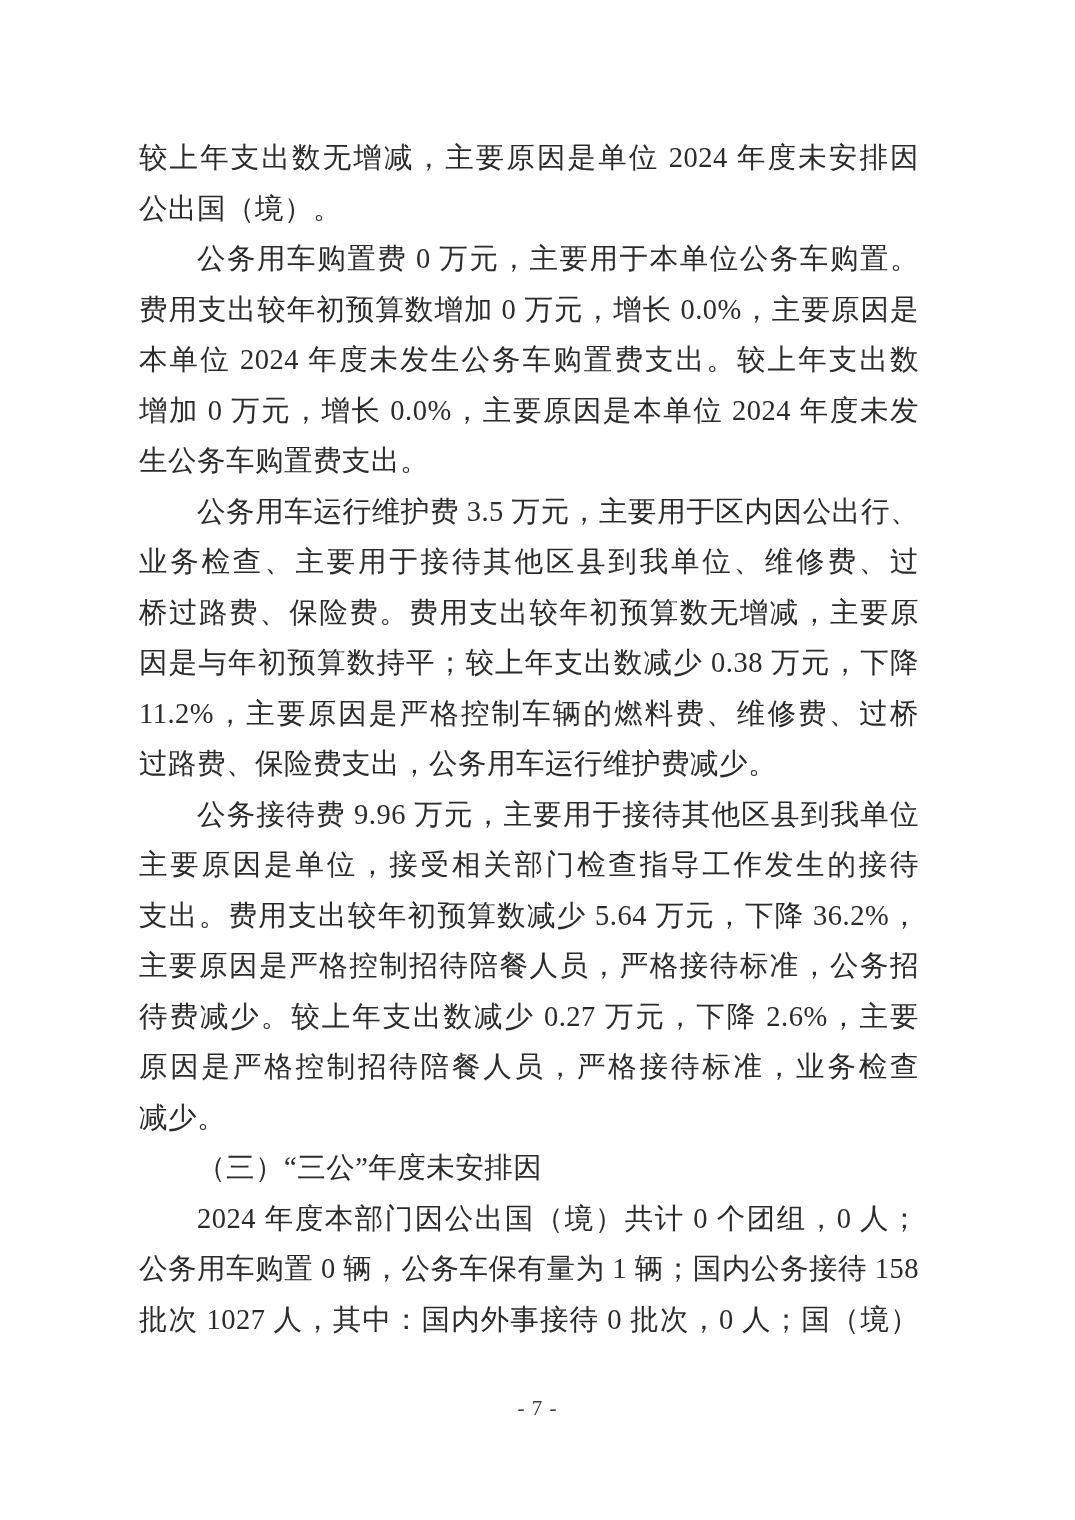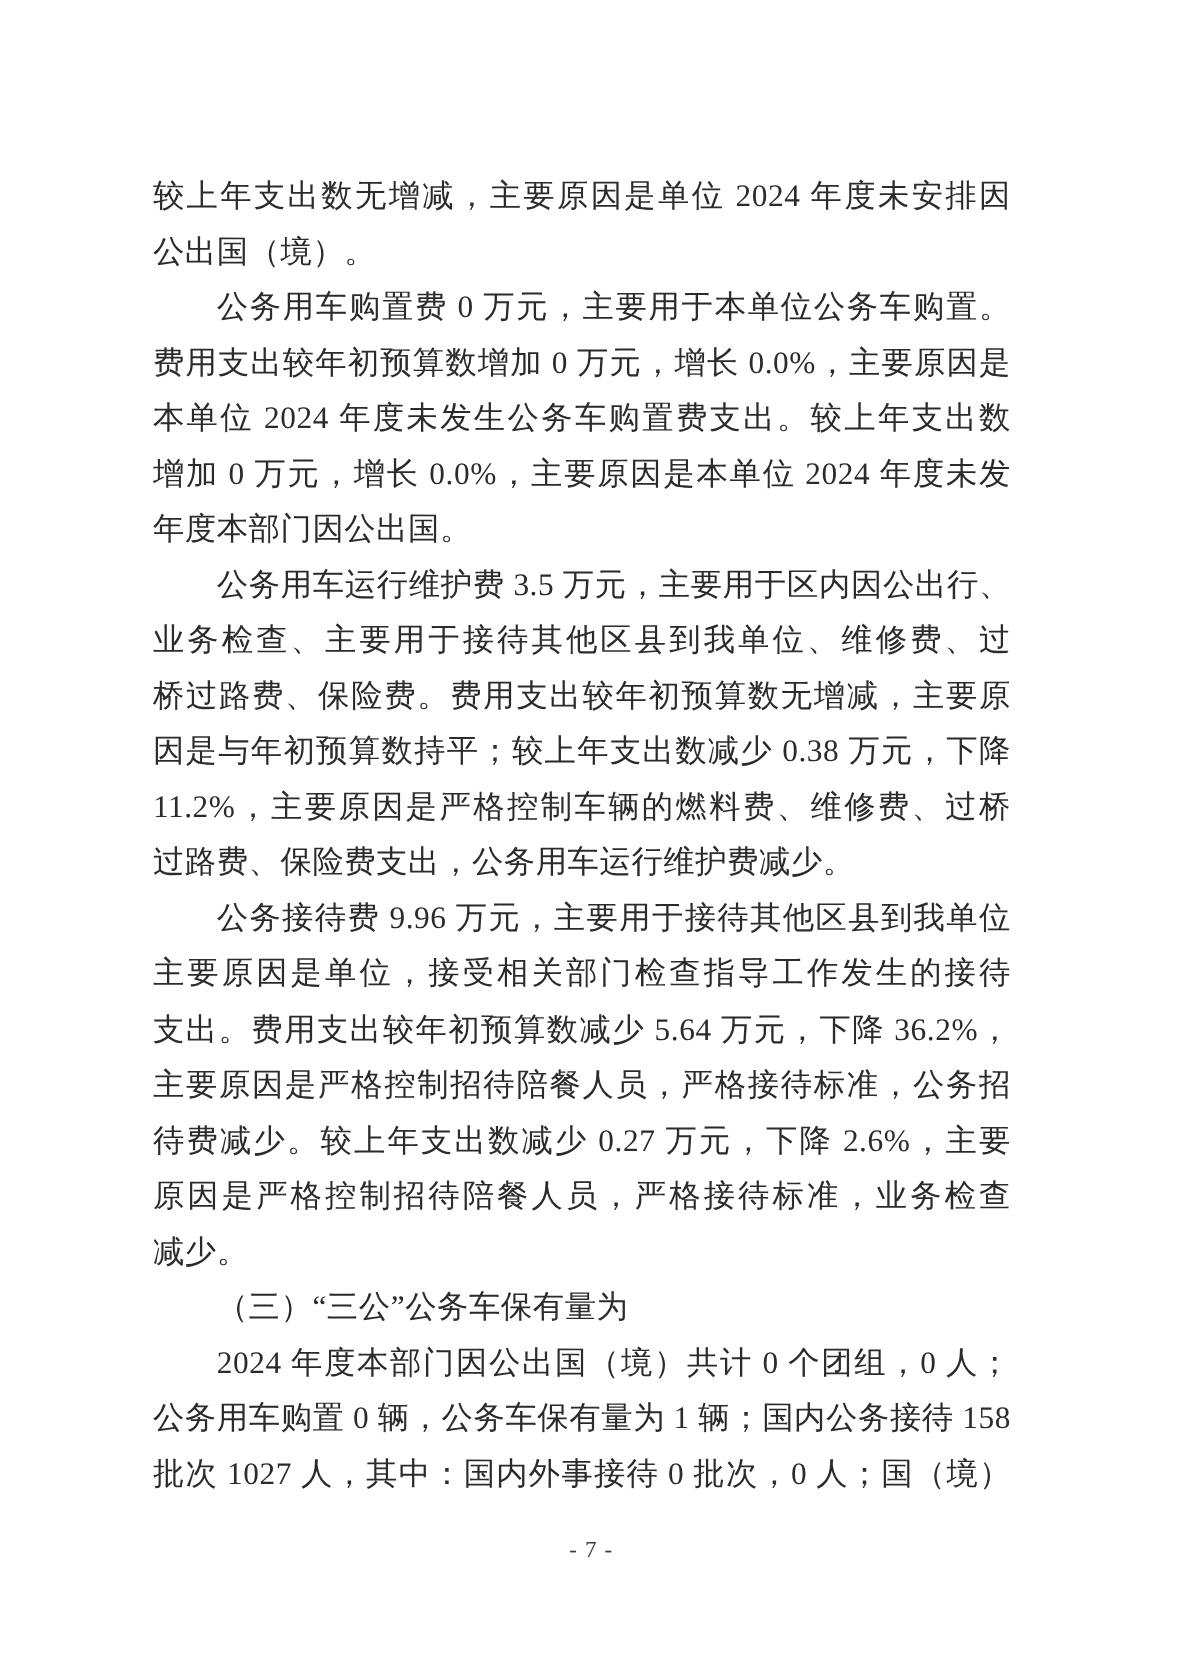--- a/index.html
+++ b/index.html
@@ -12,21 +12,21 @@
     width: 1075px;
     height: 1520px;
     background: #ffffff;
     font-family: "Liberation Serif", "DejaVu Serif", serif;
     color: #2b2b2b;
     overflow: hidden;
   }
   .text-block {
     position: absolute;
     left: 139px;
-    top: 154px;
+    top: 133px;
     width: 780px;
   }
   .line {
     font-size: 28.5px;
     line-height: 50.5px;
     height: 50.5px;
     text-align: justify;
     white-space: normal;
     overflow: visible;
     letter-spacing: 0.5px;
@@ -58,33 +58,33 @@
 <body>
 
 <div class="page">
   <div class="text-block">
       <div class="line j">较上年支出数无增减，主要原因是单位 2024 年度未安排因</div>
       <div class="line">公出国（境）。</div>
       <div class="line indent j">公务用车购置费 0 万元，主要用于本单位公务车购置。</div>
       <div class="line j">费用支出较年初预算数增加 0 万元，增长 0.0%，主要原因是</div>
       <div class="line j">本单位 2024 年度未发生公务车购置费支出。较上年支出数</div>
       <div class="line j">增加 0 万元，增长 0.0%，主要原因是本单位 2024 年度未发</div>
-      <div class="line">年度本部门因公出国。</div>
+      <div class="line">生公务车购置费支出。</div>
       <div class="line indent j">公务用车运行维护费 3.5 万元，主要用于区内因公出行、</div>
       <div class="line j">业务检查、主要用于接待其他区县到我单位、维修费、过</div>
       <div class="line j">桥过路费、保险费。费用支出较年初预算数无增减，主要原</div>
       <div class="line j">因是与年初预算数持平；较上年支出数减少 0.38 万元，下降</div>
       <div class="line j">11.2%，主要原因是严格控制车辆的燃料费、维修费、过桥</div>
       <div class="line">过路费、保险费支出，公务用车运行维护费减少。</div>
       <div class="line indent j">公务接待费 9.96 万元，主要用于接待其他区县到我单位</div>
       <div class="line j">主要原因是单位，接受相关部门检查指导工作发生的接待</div>
       <div class="line j">支出。费用支出较年初预算数减少 5.64 万元，下降 36.2%，</div>
       <div class="line j">主要原因是严格控制招待陪餐人员，严格接待标准，公务招</div>
       <div class="line j">待费减少。较上年支出数减少 0.27 万元，下降 2.6%，主要</div>
       <div class="line j">原因是严格控制招待陪餐人员，严格接待标准，业务检查</div>
       <div class="line">减少。</div>
-      <div class="line indent heading">（三）“三公”公务车保有量为</div>
+      <div class="line indent heading">（三）“三公”年度未安排因</div>
       <div class="line indent j">2024 年度本部门因公出国（境）共计 0 个团组，0 人；</div>
       <div class="line j">公务用车购置 0 辆，公务车保有量为 1 辆；国内公务接待 158</div>
       <div class="line j">批次 1027 人，其中：国内外事接待 0 批次，0 人；国（境）</div>
     </div>
   <div class="footer">- 7 -</div>
 </div>
 
 </body></html>

